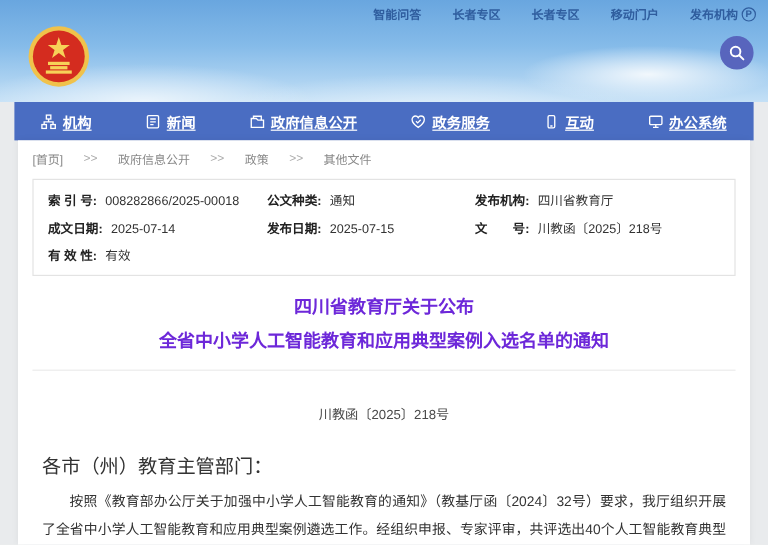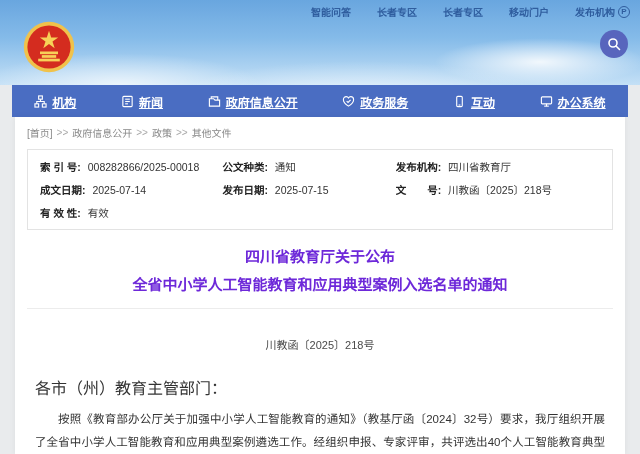--- a/index.html
+++ b/index.html
@@ -52,21 +52,21 @@
   }
   .nav-item svg { display:block; }
 
   
   .card {
     margin:0 15px; background:#fff; height:337px; overflow:hidden;
     box-shadow:0 0 6px rgba(0,0,0,.06);
   }
   .breadcrumb {
     padding:8px 12px 5px; font-size:10px; color:#999;
-    display:flex; gap:4px; align-items:center;
+    display:flex; gap:17px; align-items:center;
   }
   .breadcrumb .crumb { color:#888; cursor:pointer; }
   .breadcrumb .sep { color:#aaa; }
 
   .meta-box {
     margin:4px 12px 0; border:1px solid #e3e3e3; padding:9px 12px;
     display:grid; grid-template-columns:1fr 0.95fr 1.12fr; row-gap:8px;
     font-size:10.5px; color:#333;
   }
   .meta-field { white-space:nowrap; overflow:hidden; }

